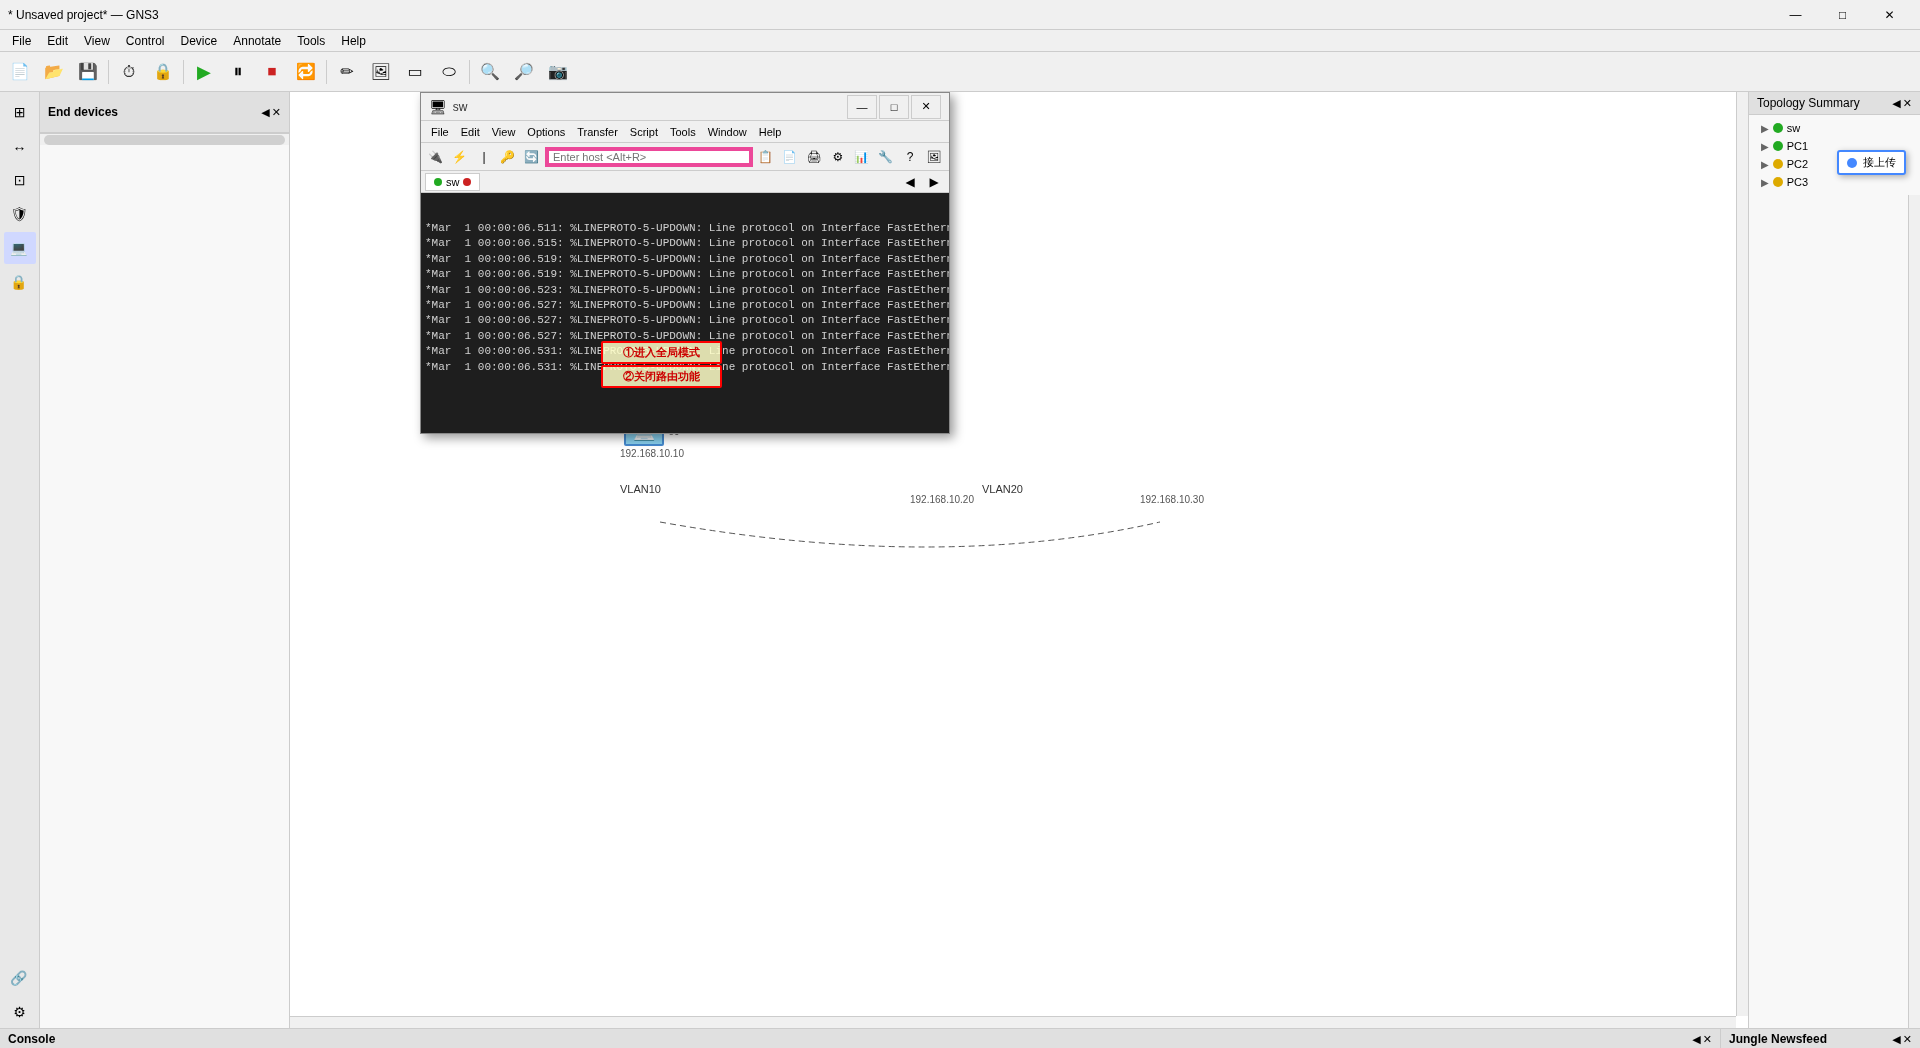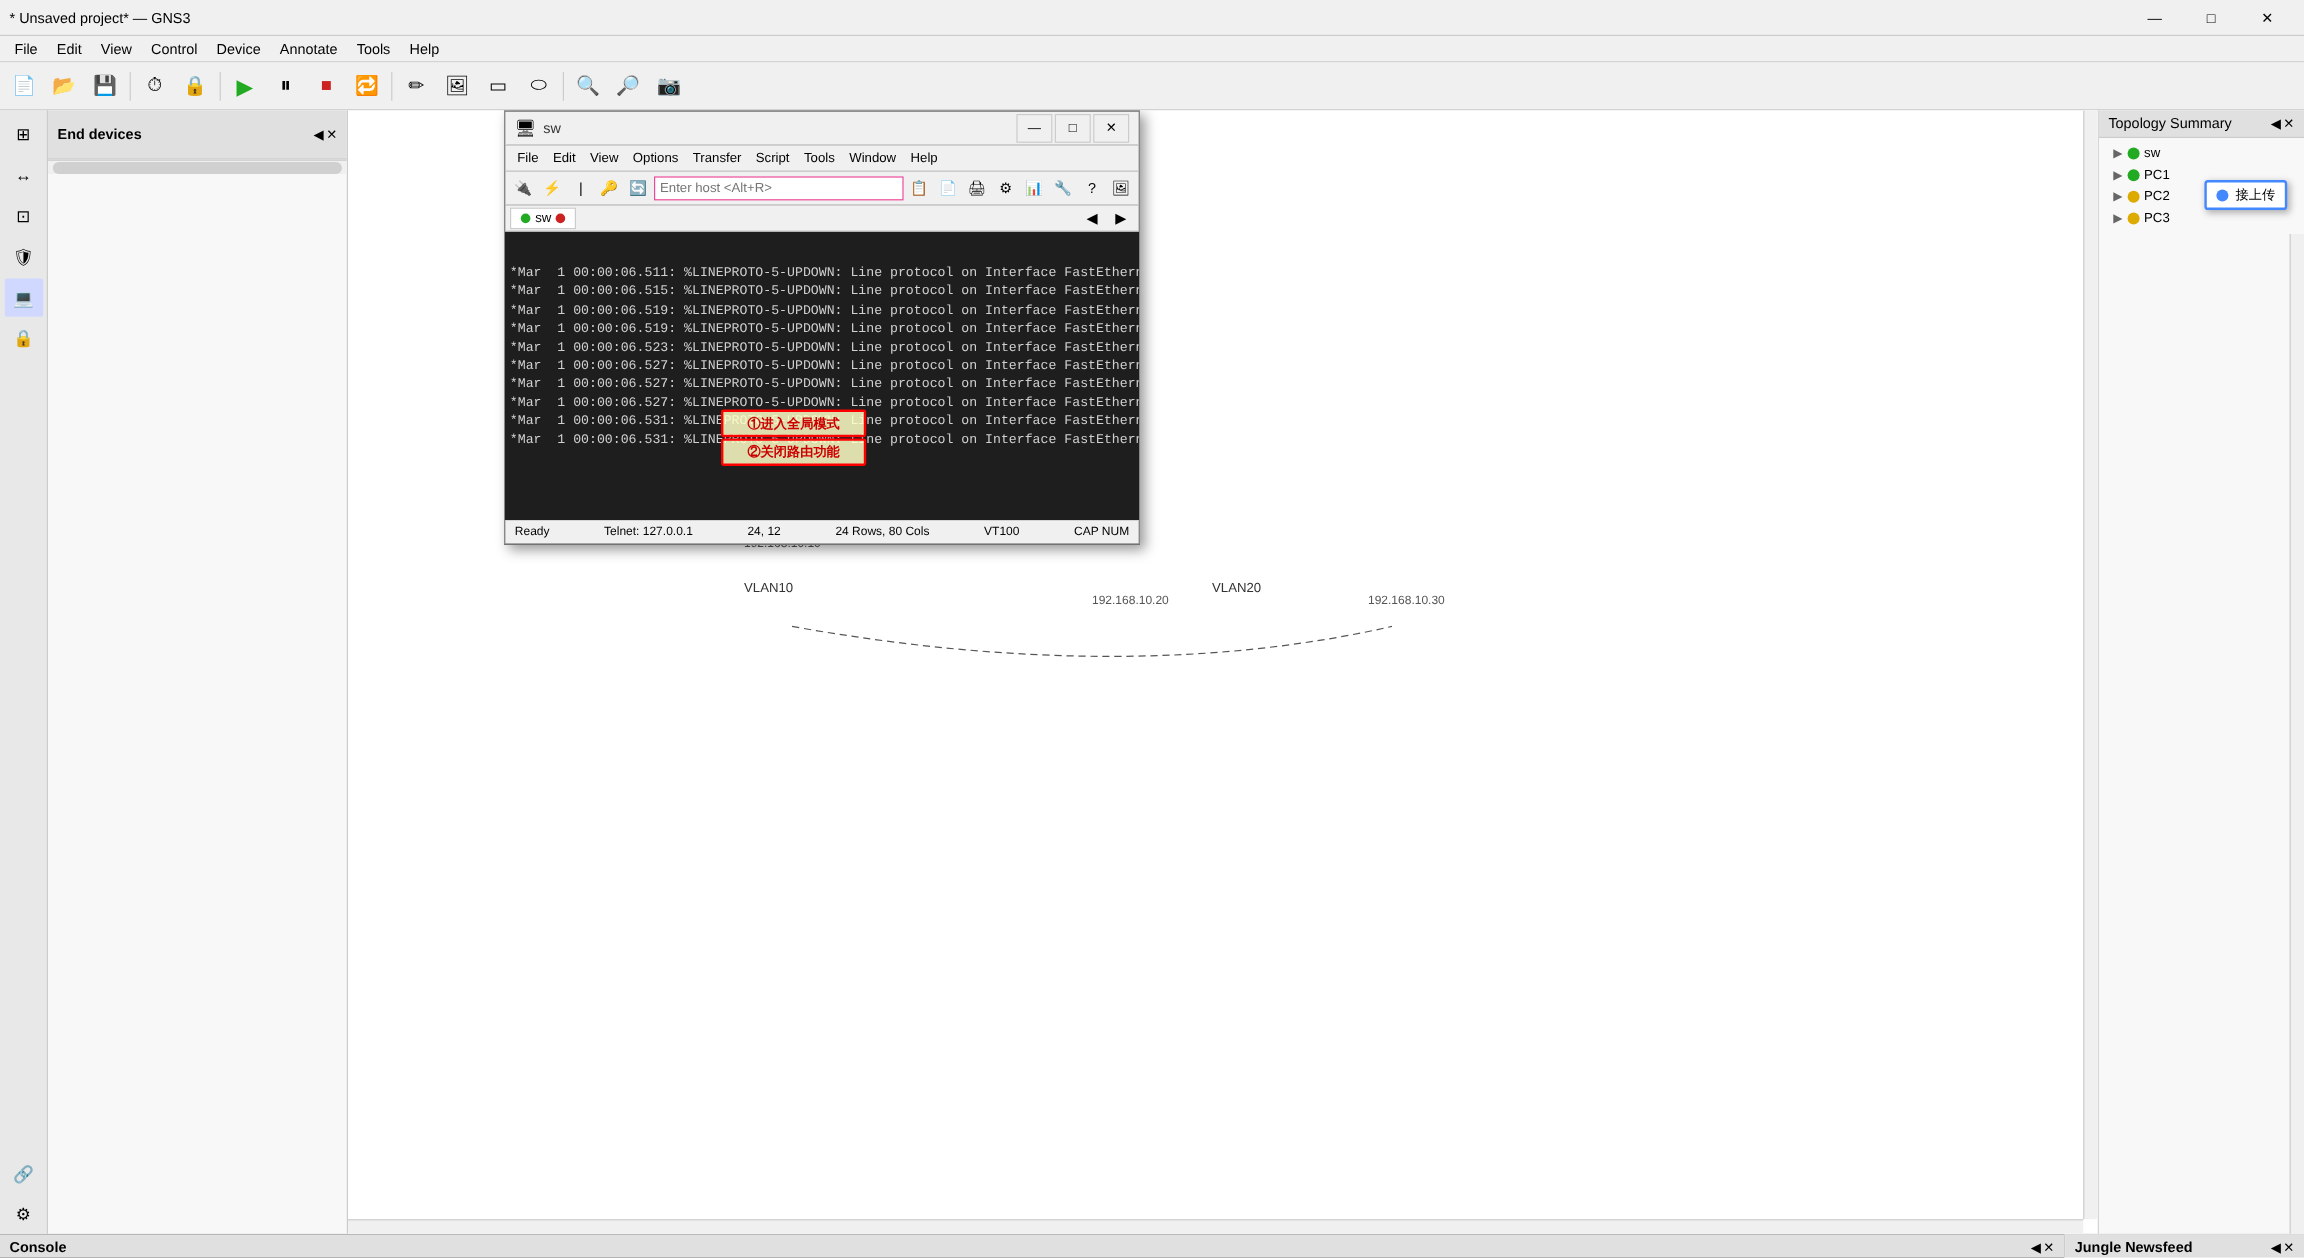--- a/index.html
+++ b/index.html
@@ -220,21 +220,21 @@
       display: flex;
       align-items: center;
       padding: 0 4px;
       gap: 2px;
       border-bottom: 1px solid #ccc;
     }
     .sw-tb-btn { width: 22px; height: 22px; border: none; background: transparent; cursor: pointer; display: flex; align-items: center; justify-content: center; font-size: 12px; }
     .sw-host-input {
       flex: 1;
       height: 20px;
-      border: 1px solid #ec4899;
+      border: 4px solid #ec4899;
       background: white;
       font-size: 11px;
       padding: 0 4px;
     }
 
     #sw-tabs {
       background: #f0f0f0;
       height: 22px;
       display: flex;
       align-items: center;
@@ -506,44 +506,36 @@
 *Mar  1 00:00:06.531: %LINEPROTO-5-UPDOWN: Line protocol on Interface FastEthernet1/7, changed state to down
 *Mar  1 00:00:06.531: %LINEPROTO-5-UPDOWN: Line protocol on Interface FastEthernet1/6, changed state to down
 </div>
         
         <div class="annotation-box" style="top: 148px; left: 180px;">①进入全局模式</div>
         
         <div class="annotation-box" style="top: 172px; left: 180px;">②关闭路由功能</div>
 
         
       </div>
-      <div id="sw-status-bar">
-        <span>Ready</span>
-        <span>Telnet: 127.0.0.1</span>
-        <span>24, 12</span>
-        <span>24 Rows, 80 Cols</span>
-        <span>VT100</span>
-        <span>CAP NUM</span>
-      </div>
     </div>
 
     <div class="pc-node" style="left: 330px; top: 310px;">
       <span class="pc-label">PC1</span>
       <div style="display:flex; align-items:center; gap:4px;">
         <div class="pc-icon">💻</div>
         <span style="font-size:10px;color:#555;">e0</span>
       </div>
       <span class="ip-label">192.168.10.10</span>
     </div>
 
     <div style="position:absolute; left:330px; top:390px;">
       <span class="vlan-label">VLAN10</span>
     </div>
 
-    <div style="position:absolute; left:720px; top:390px;">
+    <div style="position:absolute; left:692px; top:390px;">
       <span class="vlan-label">VLAN20</span>
     </div>
 
     <div style="position:absolute; left:620px; top:400px;">
       <span class="ip-label">192.168.10.20</span>
     </div>
     <div style="position:absolute; left:850px; top:400px;">
       <span class="ip-label">192.168.10.30</span>
     </div>
 

